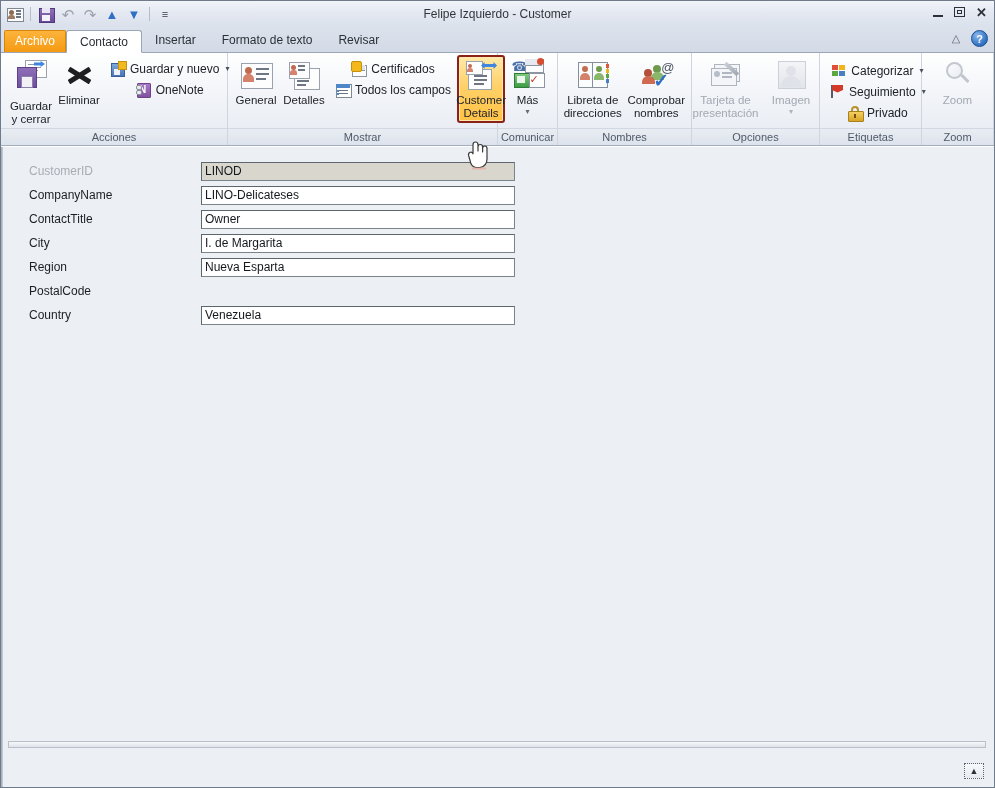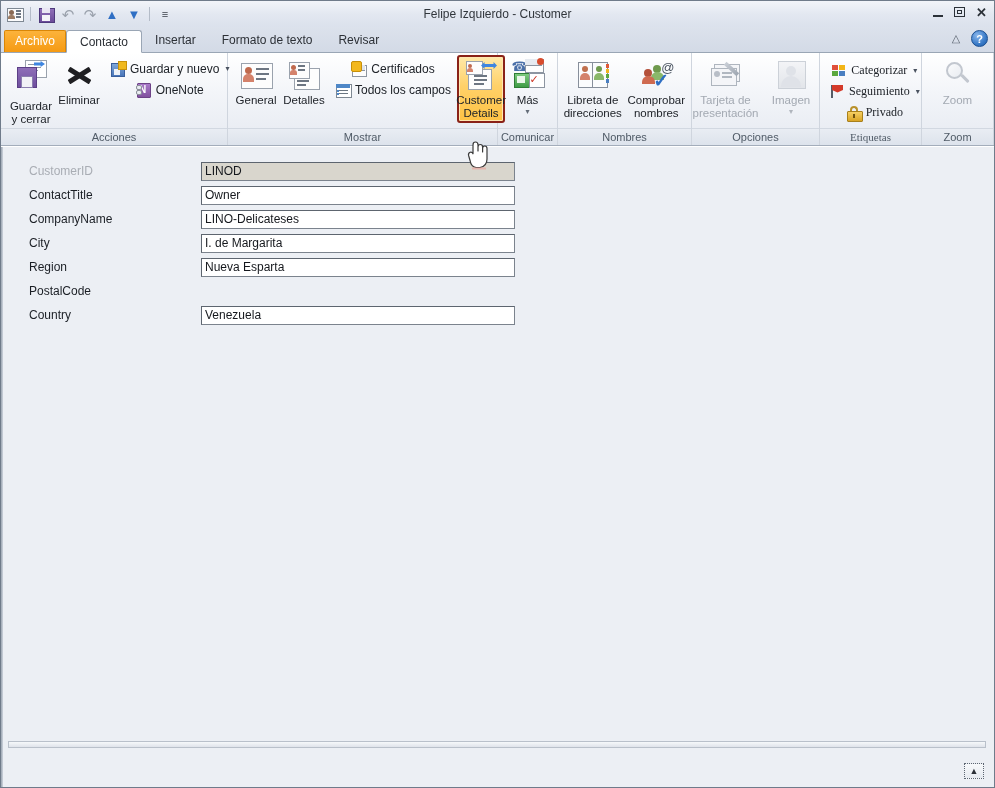--- a/index.html
+++ b/index.html
@@ -804,21 +804,21 @@
               <span class="hd2"></span>
               <span class="bd2"></span>
           </span>
           <span class="lbl">Imagen</span>
           <span class="caret-below dim">▾</span>
         </div>
       </div>
       <div class="rgroup-label">Opciones</div>
     </div>
 
-    <div class="rgroup" style="width:102px;font-family:Liberation Serif, serif;">
+    <div class="rgroup" style="width:102px;">
       <div class="rgroup-body" style="padding-left:6px;">
         <div class="smallcol" style="padding-top:4px;">
           <div class="smallbtn">
             <span class="ic16 ic-cat">
               <span class="sq s1"></span>
                 <span class="sq s2"></span>
                 <span class="sq s3"></span>
                 <span class="sq s4"></span>
             </span>
             <span class="lbl">Categorizar</span>
@@ -867,26 +867,26 @@
   </div>
 
   <div class="bodyarea">
     <div class="leftrule"></div>
 
     <div class="formrow">
       <div class="flabel dim">CustomerID</div>
       <input class="finput ro" readonly="" value="LINOD" style="">
     </div>
     <div class="formrow">
+      <div class="flabel">CompanyName</div>
+      <input class="finput" value="LINO-Delicateses" style="">
+    </div>
+    <div class="formrow">
       <div class="flabel">ContactTitle</div>
       <input class="finput" value="Owner" style="">
-    </div>
-    <div class="formrow">
-      <div class="flabel">CompanyName</div>
-      <input class="finput" value="LINO-Delicateses" style="">
     </div>
     <div class="formrow">
       <div class="flabel">City</div>
       <input class="finput" value="I. de Margarita" style="">
     </div>
     <div class="formrow">
       <div class="flabel">Region</div>
       <input class="finput" value="Nueva Esparta" style="">
     </div>
     <div class="formrow">

